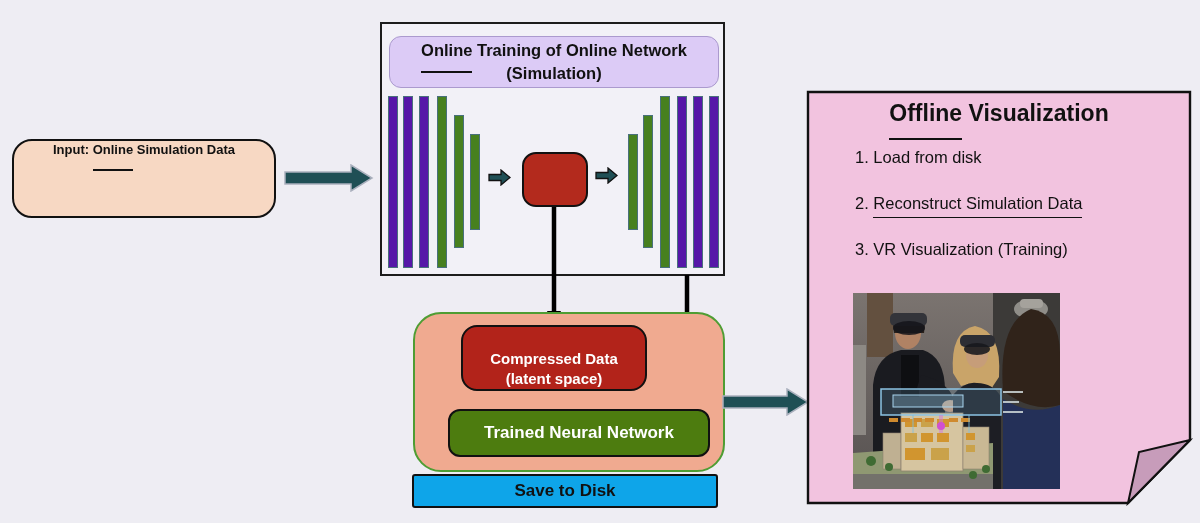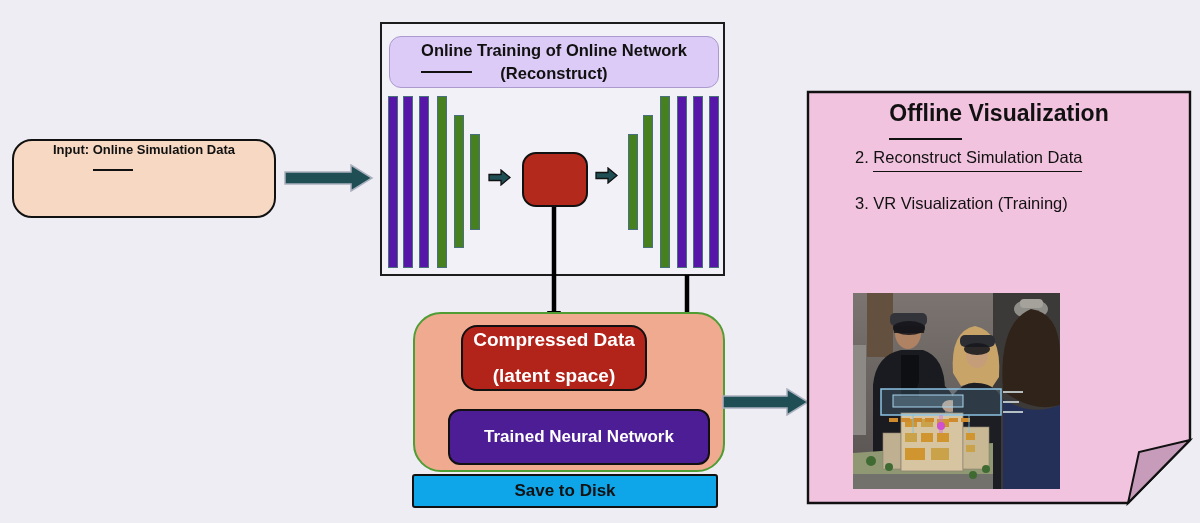--- a/index.html
+++ b/index.html
@@ -23,23 +23,23 @@
 
   .bar{position:absolute;width:10px;border:1.5px solid #49707c;box-sizing:border-box;}
 
   .latent-box{left:522px;top:152px;width:66px;height:55px;background:#b32a1d;border:2.5px solid #111;
     border-radius:14px;box-sizing:border-box;}
 
   
   .orange-box{left:413px;top:312px;width:312px;height:160px;background:#f0aa90;border:2.2px solid #4f9d33;
     border-radius:28px;box-sizing:border-box;}
   .compressed-box{left:461px;top:325px;width:186px;height:66px;background:#b2231a;border:2.5px solid #111;
-    border-radius:16px;display:flex;flex-direction:column;align-items:center;justify-content:space-between;
-    color:#fff;font-weight:bold;font-size:19px;line-height:1.35;box-sizing:border-box;}
-  .trained-box{left:448px;top:409px;width:262px;height:56px;background:#4c1d95;border:2.2px solid #111;
+    border-radius:16px;display:flex;flex-direction:column;align-items:center;justify-content:flex-end;
+    color:#fff;font-weight:bold;font-size:15px;line-height:1.35;box-sizing:border-box;}
+  .trained-box{left:448px;top:409px;width:262px;height:48px;background:#4d7c0f;border:2.2px solid #111;
     border-radius:12px;display:flex;align-items:center;justify-content:center;
     color:#fff;font-weight:bold;font-size:17px;box-sizing:border-box;}
   .save-box{left:412px;top:474px;width:306px;height:34px;background:#0ea5e9;border:2.2px solid #111;
     border-radius:3px;display:flex;align-items:center;justify-content:center;
     color:#111;font-weight:bold;font-size:17px;box-sizing:border-box;}
 
   
   .note-title{left:808px;top:100px;width:382px;font-weight:bold;font-size:23px;color:#111;text-align:center;}
   .note-list{left:855px;top:148px;width:320px;font-size:16.5px;color:#111;}
   .note-item{margin-bottom:27px;white-space:nowrap;}
@@ -55,21 +55,21 @@
     <div class="tc"><span>Input: </span><span class="u">Online</span><span> Simulation Data</span></div>
   </div>
 
   <svg class="abs" style="left:284px;top:164px;" width="90" height="28">
     <polygon points="1,8 67,8 67,1 88,14 67,27 67,20 1,20" fill="#1f4f55" stroke="#aab0bd" stroke-width="1.5"></polygon>
   </svg>
 
   <div class="abs ae-box"></div>
   <div class="abs ae-title">
     <div><span class="u">Online</span><span> Training of Online Network</span></div>
-    <div>(Reconstruct)</div>
+    <div>(Simulation)</div>
   </div>
 
   <div id="bars">
       <div class="bar" style="left: 388px; top: 96px; height: 172px; width: 10px; background: rgb(86, 23, 168);"></div>
       <div class="bar" style="left: 403px; top: 96px; height: 172px; width: 10px; background: rgb(86, 23, 168);"></div>
       <div class="bar" style="left: 419px; top: 96px; height: 172px; width: 10px; background: rgb(86, 23, 168);"></div>
       <div class="bar" style="left: 437px; top: 96px; height: 172px; width: 10px; background: rgb(71, 128, 31);"></div>
       <div class="bar" style="left: 454px; top: 115px; height: 133px; width: 10px; background: rgb(71, 128, 31);"></div>
       <div class="bar" style="left: 470px; top: 134px; height: 96px; width: 10px; background: rgb(71, 128, 31);"></div>
       <div class="bar" style="left: 628px; top: 134px; height: 96px; width: 10px; background: rgb(71, 128, 31);"></div>
@@ -115,20 +115,21 @@
   <svg class="abs" style="left:722px;top:388px;" width="88" height="28">
     <polygon points="1,8 65,8 65,1 86,14 65,27 65,20 1,20" fill="#1f4f55" stroke="#aab0bd" stroke-width="1.5"></polygon>
   </svg>
 
   <svg class="abs" style="left:806px;top:90px;" width="388" height="417">
     <polygon points="2,2 384,2 384,350 322,413 2,413" fill="#f2c3df" stroke="#111" stroke-width="2.4"></polygon>
     <polygon points="384,350 333,362 322,413" fill="#c79cba" stroke="#111" stroke-width="2"></polygon>
   </svg>
   <div class="abs note-title"><span class="u">Offline</span><span> Visualization</span></div>
   <div class="abs note-list" id="note-list">
+      <div class="note-item"><span>1. </span><span>Load from disk</span></div>
       <div class="note-item"><span>2. </span><span class="u-thin">Reconstruct Simulation Data</span></div>
       <div class="note-item"><span>3. </span><span>VR Visualization (Training)</span></div>
     </div>
 
   <svg class="abs" style="left:853px;top:293px;" width="207" height="196" viewBox="0 0 207 196">
     <defs>
       <linearGradient id="gbg" x1="0" y1="0" x2="0" y2="1">
         <stop offset="0" stop-color="#7b7470"></stop>
           <stop offset="1" stop-color="#565150"></stop>
       </linearGradient>

